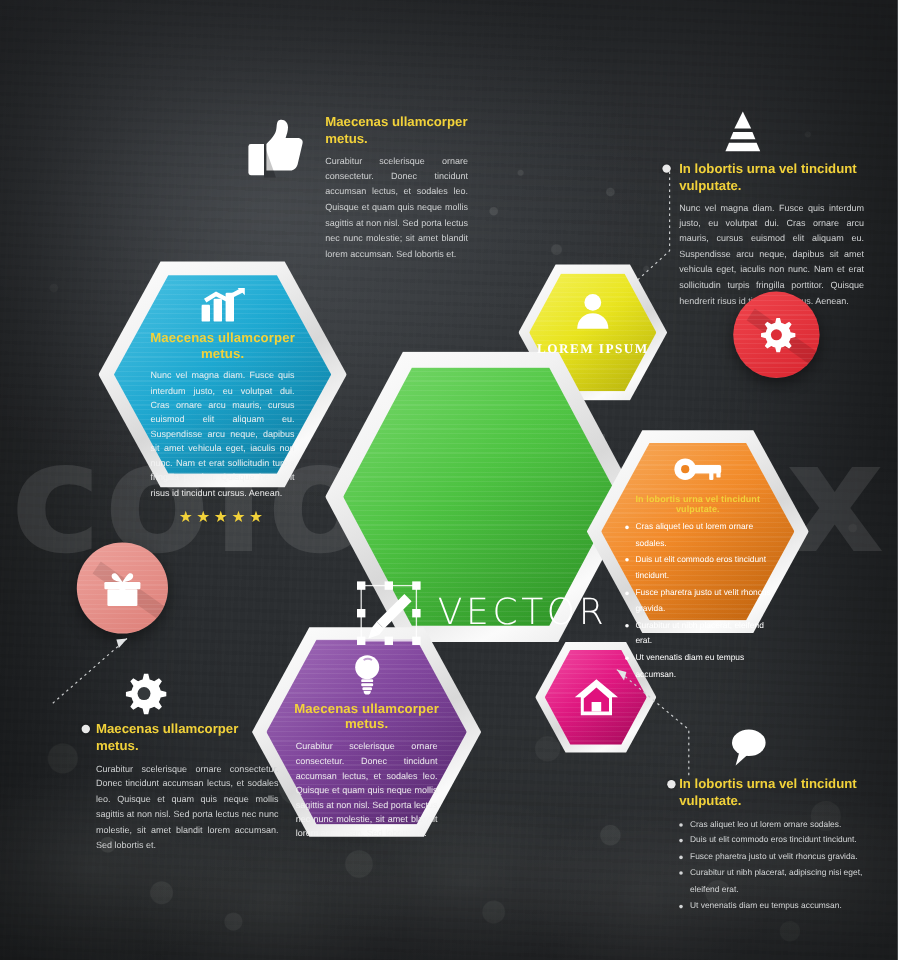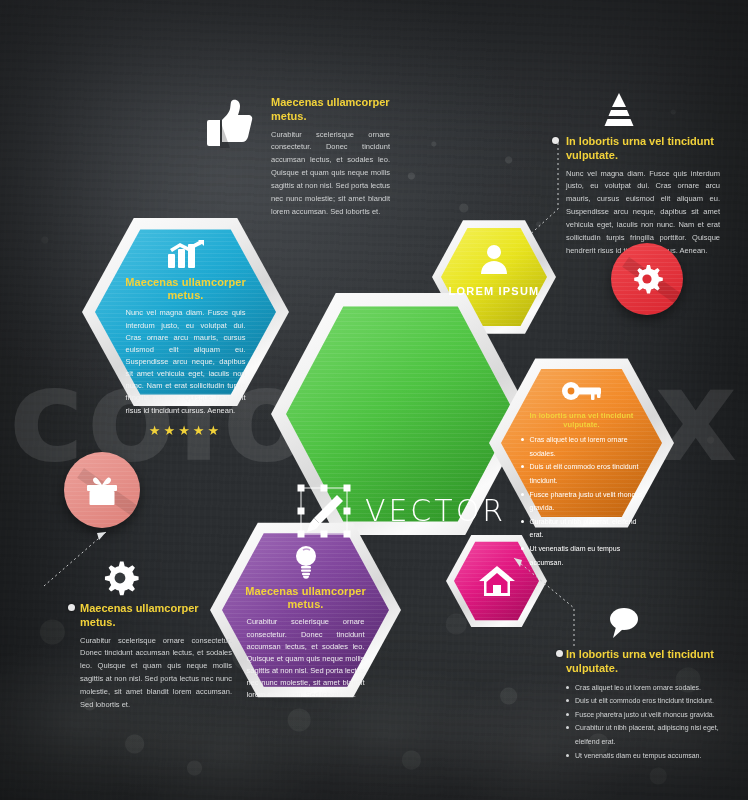--- a/index.html
+++ b/index.html
@@ -258,21 +258,21 @@
       <div class="hx-body" style="width:120px;">Nunc vel magna diam. Fusce quis interdum justo, eu volutpat dui. Cras ornare arcu mauris, cursus euismod elit aliquam eu. Suspendisse arcu neque, dapibus sit amet vehicula eget, iaculis non nunc. Nam et erat sollicitudin turpis fringilla porttitor. Quisque hendrerit risus id tincidunt cursus. Aenean.</div>
       <div class="stars" style="margin-top:6px;">★★★★★</div>
     </div>
   </div>
 
   <div class="hexwrap" style="left:432px; top:218px; width:124px; height:118px;">
     <div class="hex hex-frame"></div>
     <div class="hex-inner" style="left:9px; top:8px; right:9px; bottom:8px; background:linear-gradient(150deg,#f2ef3a 0%,#e8e317 45%,#c9c40c 100%);">
       <div class="hex-shine"></div>
     </div>
-    <div class="hex-content" style="padding:24px 0 0;">
+    <div class="hex-content" style="padding:24px 0 0;font-family:Liberation Serif, serif;">
       <div>
         <svg width="34" height="34" viewBox="0 0 34 34">
           <g class="white-icon">
             <circle cx="17" cy="10" r="7"></circle>
             <path d="M4 32 c0 -8 6 -13 13 -13 s13 5 13 13 z"></path>
           </g>
         </svg>
       </div>
       <div style="margin-top:9px; font-size:11px; font-weight:bold; letter-spacing:1.2px; color:#fff;">LOREM IPSUM</div>
     </div>

